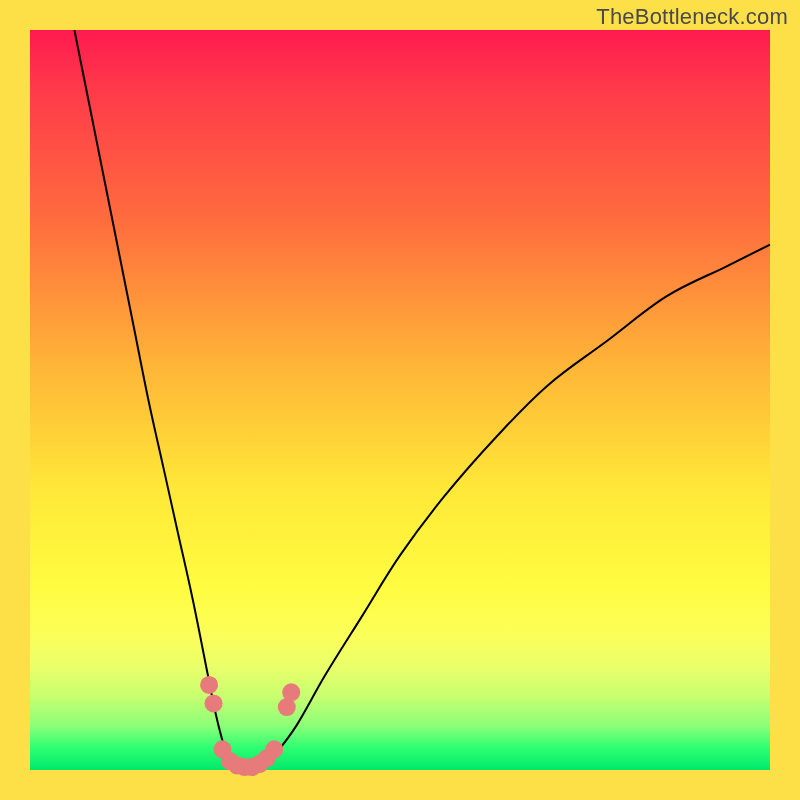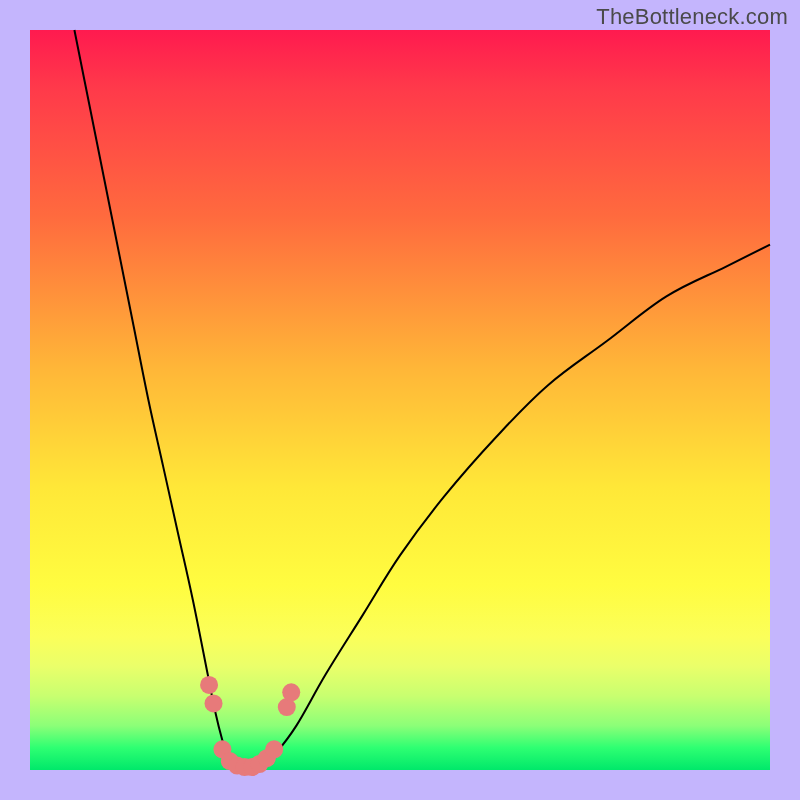--- a/index.html
+++ b/index.html
@@ -10,21 +10,21 @@
     background: #000;
     overflow: hidden;
     font-family: Arial, Helvetica, sans-serif;
   }
   .frame {
     position: absolute;
     left: 0;
     top: 0;
     width: 800px;
     height: 800px;
-    background: #c4b5fd;
+    background: #fde047;
   }
   .plot-area {
     position: absolute;
     left: 30px;
     top: 30px;
     width: 740px;
     height: 740px;
     
     background: linear-gradient(
       to bottom,

